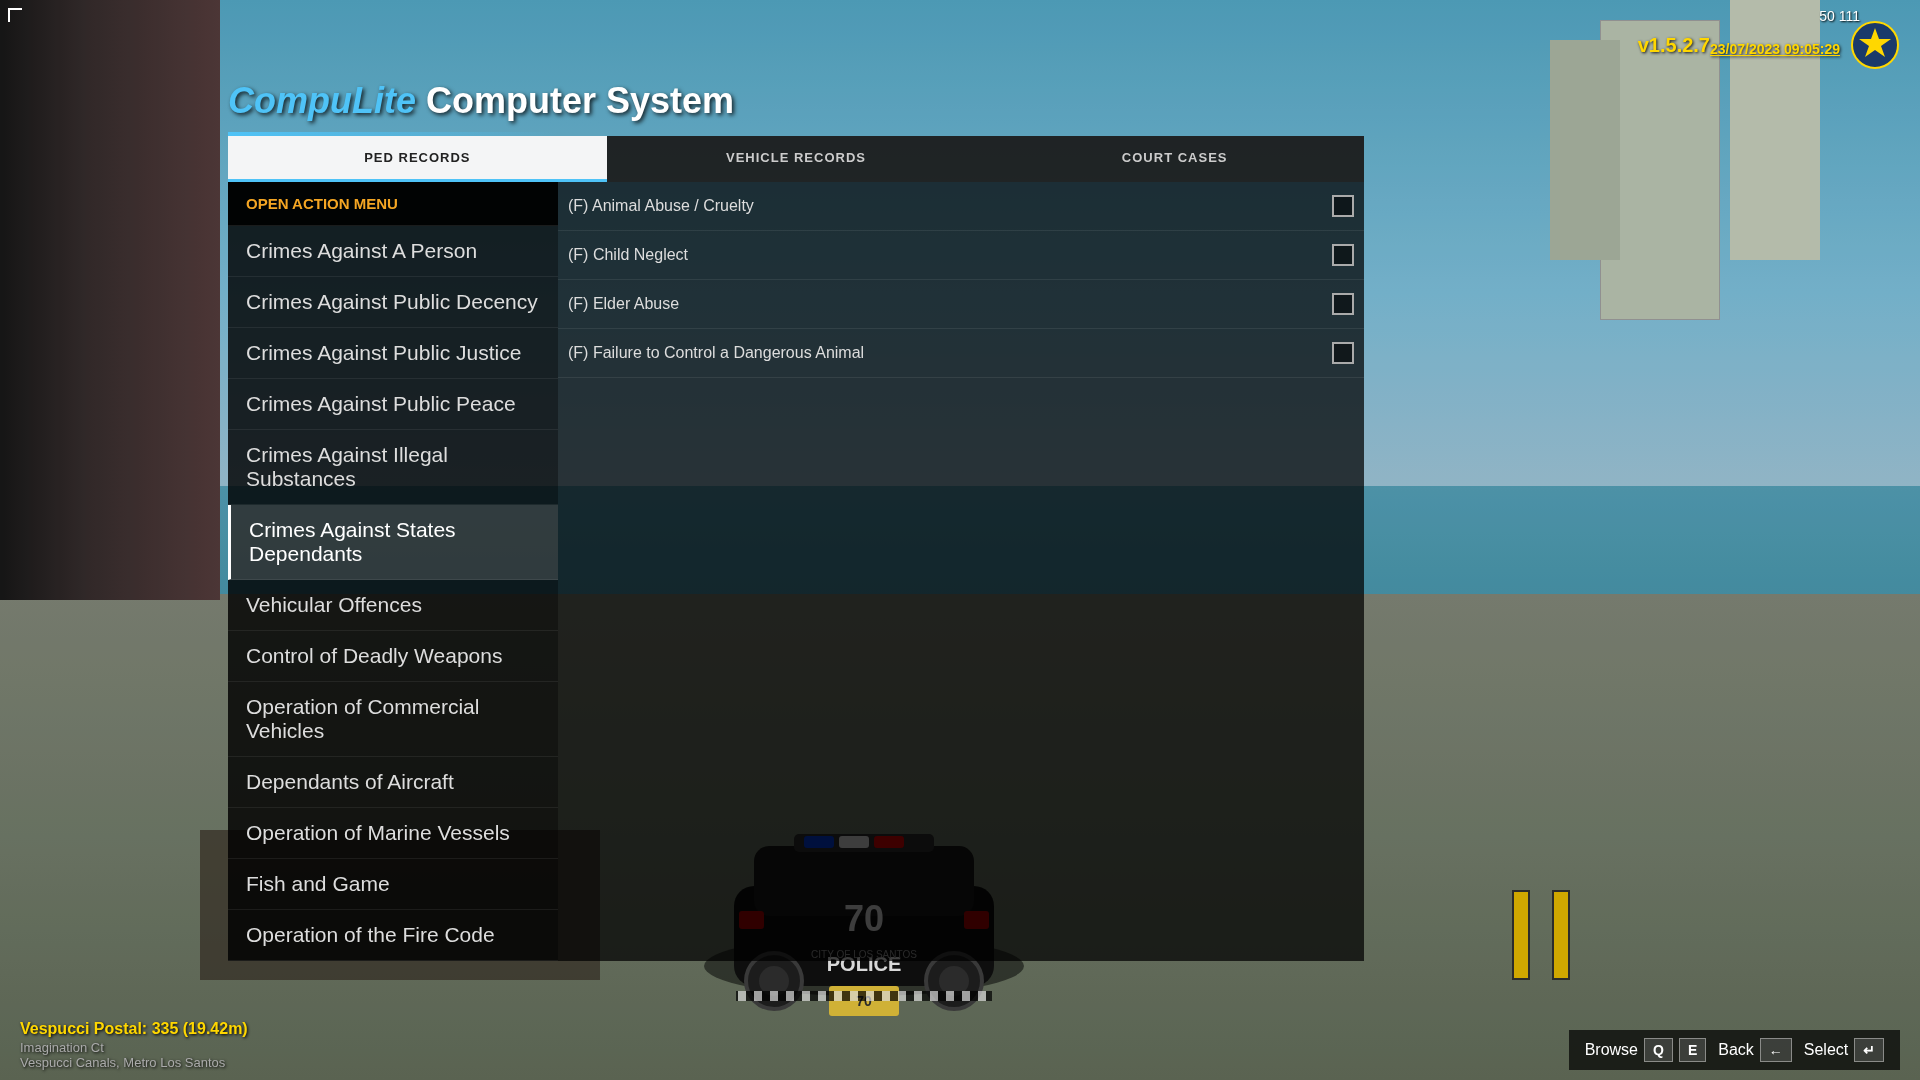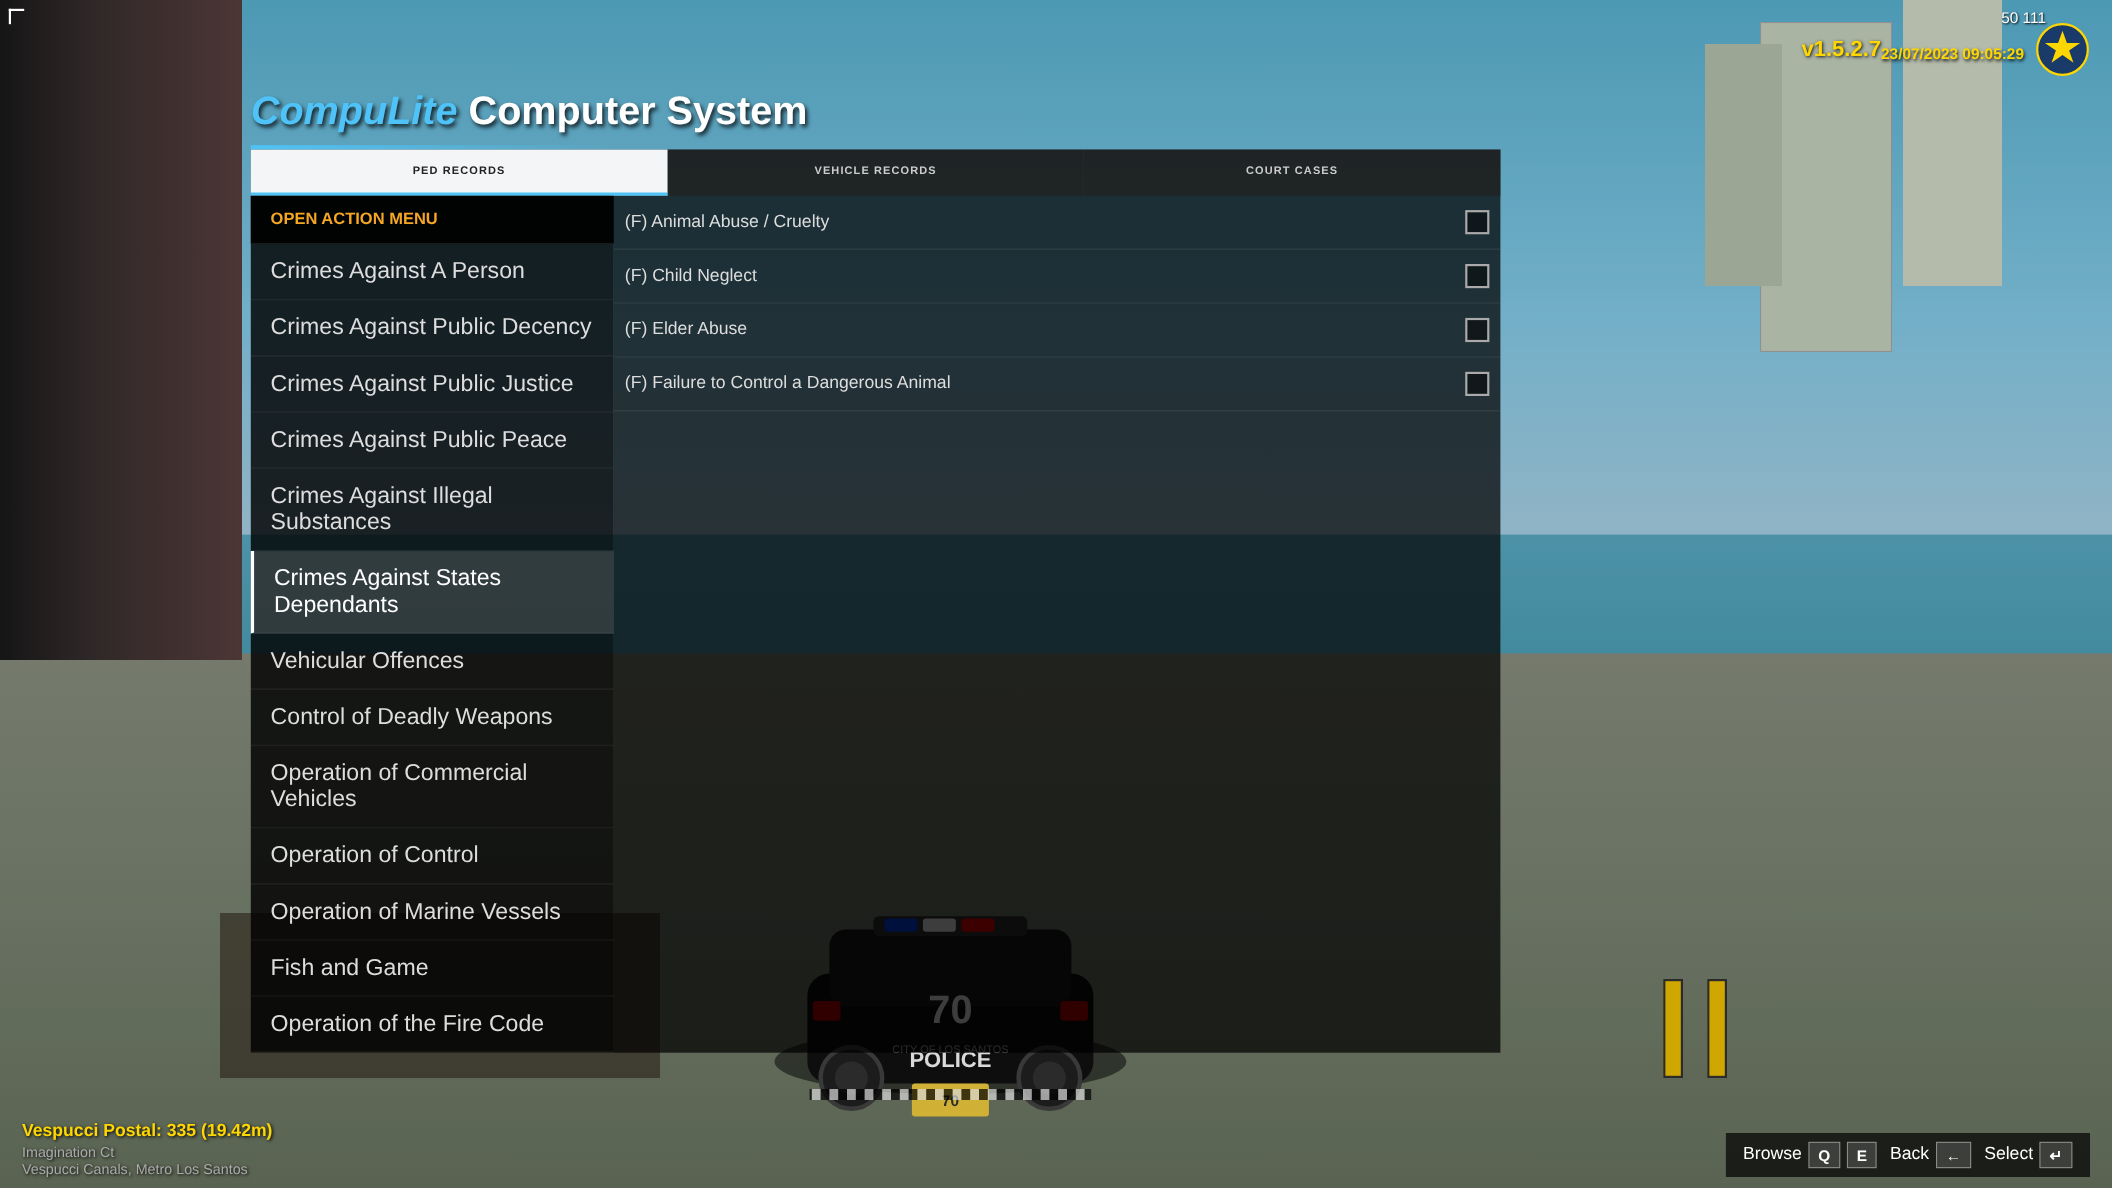--- a/index.html
+++ b/index.html
@@ -53,21 +53,21 @@
     
     .tabs-container {
       display: flex;
       width: 100%;
       background: rgba(0,0,0,0.6);
     }
     .tab {
       flex: 1;
       padding: 14px 20px;
       text-align: center;
-      font-size: 10px;
+      font-size: 13px;
       font-weight: bold;
       cursor: pointer;
       letter-spacing: 1px;
       color: #ccc;
       background: rgba(30,30,30,0.85);
       border-bottom: 3px solid transparent;
     }
     .tab.active {
       background: rgba(255,255,255,0.95);
       color: #222;
@@ -148,20 +148,21 @@
       flex-direction: row;
       align-items: flex-end;
     }
     .version-num {
       font-size: 20px;
       color: #FFD700;
     }
     .version-date {
       font-size: 14px;
       color: #FFD700;
+      text-decoration: underline;
     }
     .badge-icon {
       width: 50px;
       height: 50px;
     }
 
     
     .bottom-hud {
       position: absolute;
       bottom: 0;
@@ -330,21 +331,21 @@
       <div class="menu-item action">OPEN ACTION MENU</div>
       <div class="menu-item">Crimes Against A Person</div>
       <div class="menu-item">Crimes Against Public Decency</div>
       <div class="menu-item">Crimes Against Public Justice</div>
       <div class="menu-item">Crimes Against Public Peace</div>
       <div class="menu-item">Crimes Against Illegal Substances</div>
       <div class="menu-item selected">Crimes Against States Dependants</div>
       <div class="menu-item">Vehicular Offences</div>
       <div class="menu-item">Control of Deadly Weapons</div>
       <div class="menu-item">Operation of Commercial Vehicles</div>
-      <div class="menu-item">Operation of Control</div>
+      <div class="menu-item">Dependants of Aircraft</div>
       <div class="menu-item">Operation of Marine Vessels</div>
       <div class="menu-item">Fish and Game</div>
       <div class="menu-item">Operation of the Fire Code</div>
     </div>
 
     <div class="right-panel">
       <div class="charge-item">
         <span>(F) Animal Abuse / Cruelty</span>
         <div class="charge-checkbox"></div>
       </div>

